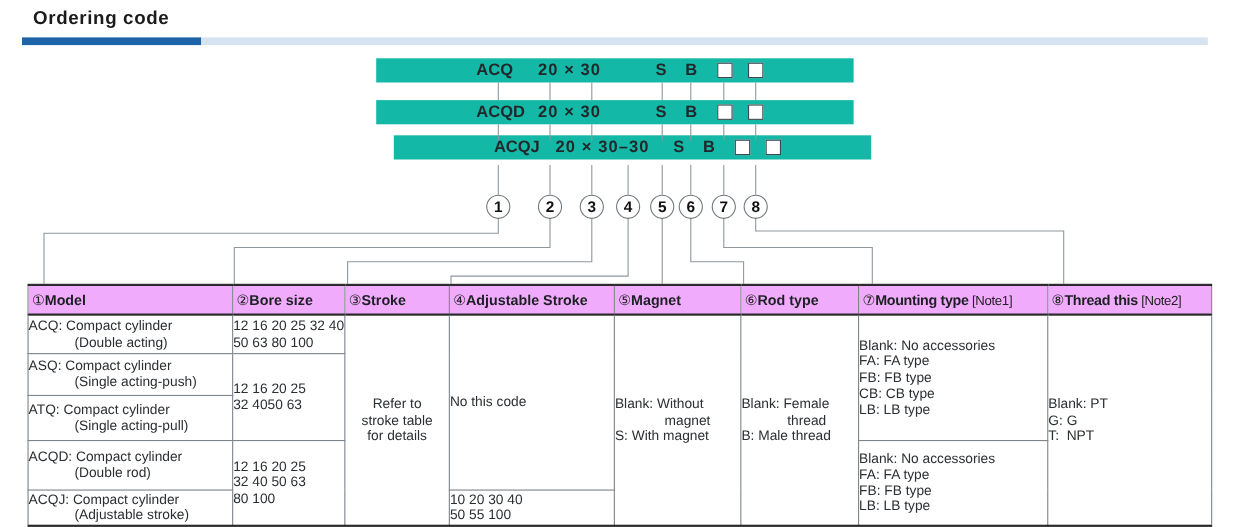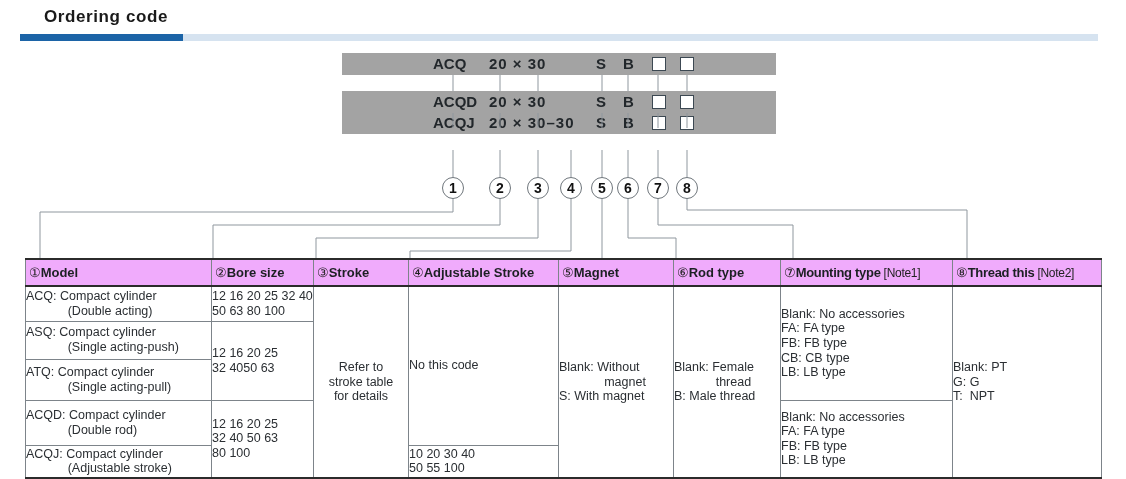--- a/index.html
+++ b/index.html
@@ -1,28 +1,28 @@
 <!DOCTYPE html>
 <html><head>
 <meta charset="utf-8">
 <style>
   html,body { margin:0; padding:0; background:#fff; }
   .stage {
     position:relative; width:1126px; height:479px; background:#ffffff;
     font-family:"Liberation Sans", sans-serif; overflow:hidden; color:#222;
   }
   .page-title {
-    position:absolute; left:44px; top:7px; font-size:17px; font-weight:bold;
+    position:absolute; left:30px; top:7px; font-size:17px; font-weight:bold;
     color:#1a1a1a; letter-spacing:0.6px;
   }
   .rule-dark  { position:absolute; left:20px;  top:34px; width:163px; height:7px; background:#1c64a7; }
   .rule-light { position:absolute; left:183px; top:34px; width:915px; height:7px; background:#d6e3f0; }
 
-  .code-bar { position:absolute; left:342px; width:434px; height:22px; background:#a3a3a3; }
-  .bar-1 { top:53px; } .bar-2 { top:91px; } .bar-3 { top:112px; }
+  .code-bar { position:absolute; left:342px; width:434px; height:22px; background:#14b8a6; }
+  .bar-1 { top:53px; } .bar-2 { top:91px; } .bar-3 { top:123px;margin-left:16px; }
   .code-bar span { position:absolute; top:2px; font-size:15px; font-weight:bold; color:#22272b; white-space:nowrap; }
   .part-model { left:91px; }
   .part-size  { left:147px; letter-spacing:1px; }
   .part-s     { left:254px; }
   .part-b     { left:281px; }
   .opt-box {
     position:absolute; top:4px; width:12px; height:12px;
     border:1.5px solid #3c4852; background:#ffffff;
   }
   .box-1 { left:310px; } .box-2 { left:338px; }

